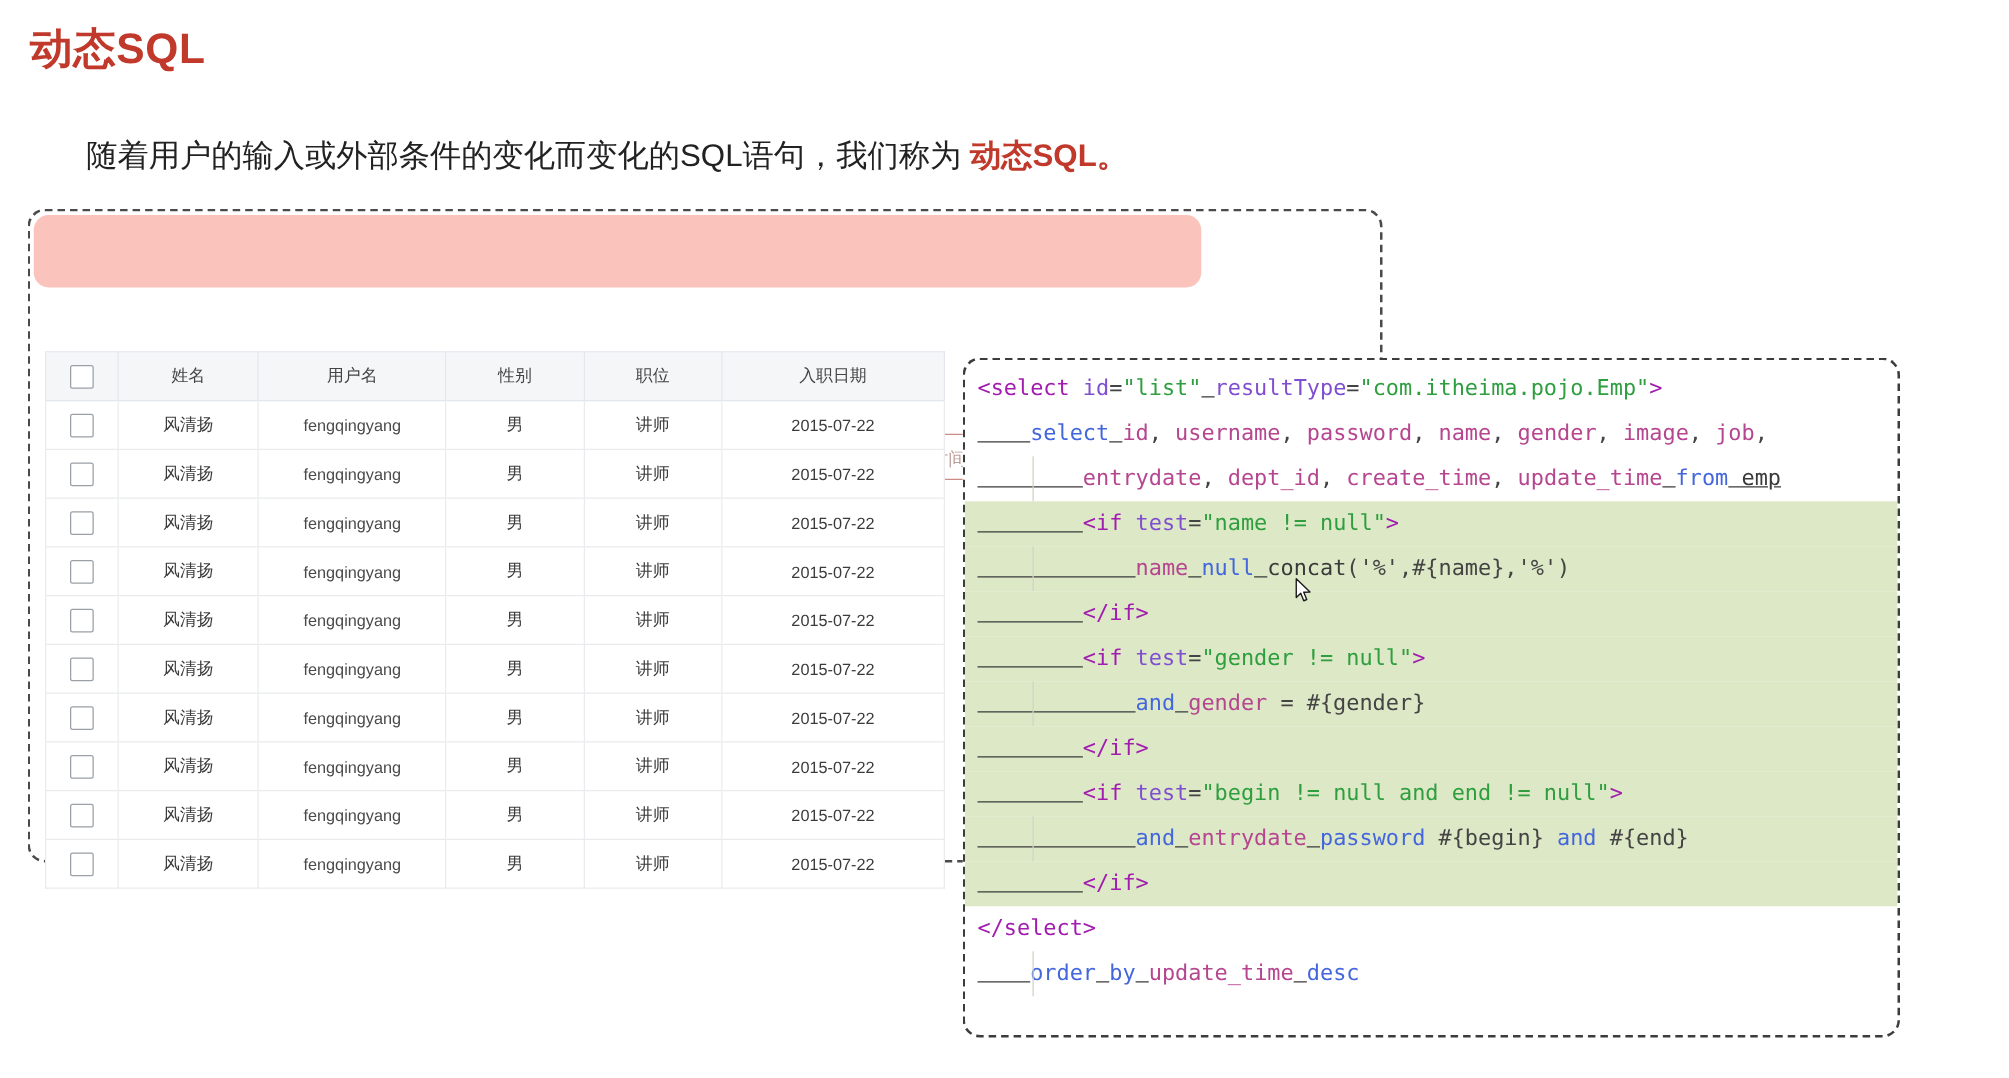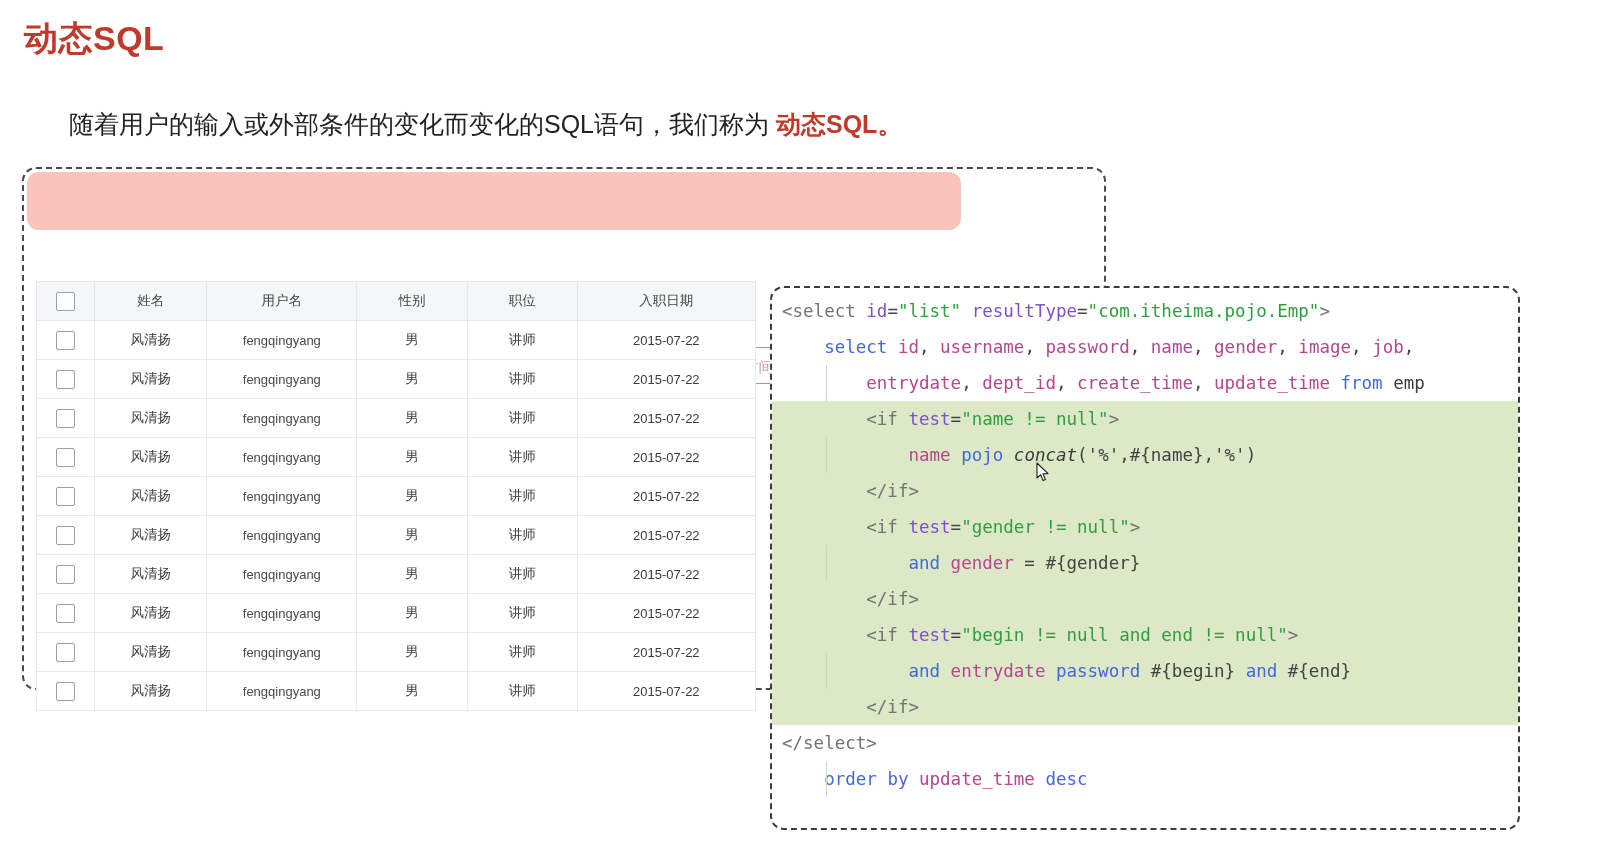--- a/index.html
+++ b/index.html
@@ -240,27 +240,27 @@
   .code-line.hl { background: #dde8c6; }
   .guide {
     position: absolute;
     left: 54px;
     top: 0;
     width: 1px;
     height: 36px;
     background: #cfd4c4;
   }
   
-  .t-tag   { color: #737373; text-align: center; }
+  .t-tag   { color: #a21caf; text-align: center; }
   .t-attr  { color: #7f4fd0; }
   .t-str   { color: #2e9e3f; }
   .t-kw    { color: #4466dd; }
   .t-col   { color: #b5468f; }
-  .t-plain { color: #3a3a3a; }
-  .t-fn    { color: #3a3a3a; font-style: italic; }
+  .t-plain { color: #3a3a3a; text-decoration: underline; }
+  .t-fn    { color: #3a3a3a; }
   .t-punct { color: #444444; }
 
   
   #mouse-cursor {
     position: absolute;
     left: 1036px;
     top: 462px;
     width: 14px;
     height: 21px;
     pointer-events: none;
@@ -420,21 +420,21 @@
       </tr>
     </tbody>
 </table>
 
 <div id="code-panel">
   <div id="code-inner">
       <div class="code-line"><span class="t-tag">&lt;select </span><span class="t-attr">id</span><span class="t-punct">=</span><span class="t-str">"list"</span><span class="t-plain"> </span><span class="t-attr">resultType</span><span class="t-punct">=</span><span class="t-str">"com.itheima.pojo.Emp"</span><span class="t-tag">&gt;</span></div>
       <div class="code-line"><span class="t-plain">    </span><span class="t-kw">select</span><span class="t-plain"> </span><span class="t-col">id</span><span class="t-punct">, </span><span class="t-col">username</span><span class="t-punct">, </span><span class="t-col">password</span><span class="t-punct">, </span><span class="t-col">name</span><span class="t-punct">, </span><span class="t-col">gender</span><span class="t-punct">, </span><span class="t-col">image</span><span class="t-punct">, </span><span class="t-col">job</span><span class="t-punct">,</span></div>
       <div class="code-line"><span class="guide"></span><span class="t-plain">        </span><span class="t-col">entrydate</span><span class="t-punct">, </span><span class="t-col">dept_id</span><span class="t-punct">, </span><span class="t-col">create_time</span><span class="t-punct">, </span><span class="t-col">update_time</span><span class="t-plain"> </span><span class="t-kw">from</span><span class="t-plain"> emp</span></div>
       <div class="code-line hl"><span class="t-plain">        </span><span class="t-tag">&lt;if </span><span class="t-attr">test</span><span class="t-punct">=</span><span class="t-str">"name != null"</span><span class="t-tag">&gt;</span></div>
-      <div class="code-line hl"><span class="guide"></span><span class="t-plain">            </span><span class="t-col">name</span><span class="t-plain"> </span><span class="t-kw">pojo</span><span class="t-plain"> </span><span class="t-fn">concat</span><span class="t-punct">('%',#{name},'%')</span></div>
+      <div class="code-line hl"><span class="guide"></span><span class="t-plain">            </span><span class="t-col">name</span><span class="t-plain"> </span><span class="t-kw">null</span><span class="t-plain"> </span><span class="t-fn">concat</span><span class="t-punct">('%',#{name},'%')</span></div>
       <div class="code-line hl"><span class="t-plain">        </span><span class="t-tag">&lt;/if&gt;</span></div>
       <div class="code-line hl"><span class="t-plain">        </span><span class="t-tag">&lt;if </span><span class="t-attr">test</span><span class="t-punct">=</span><span class="t-str">"gender != null"</span><span class="t-tag">&gt;</span></div>
       <div class="code-line hl"><span class="guide"></span><span class="t-plain">            </span><span class="t-kw">and</span><span class="t-plain"> </span><span class="t-col">gender</span><span class="t-punct"> = #{gender}</span></div>
       <div class="code-line hl"><span class="t-plain">        </span><span class="t-tag">&lt;/if&gt;</span></div>
       <div class="code-line hl"><span class="t-plain">        </span><span class="t-tag">&lt;if </span><span class="t-attr">test</span><span class="t-punct">=</span><span class="t-str">"begin != null and end != null"</span><span class="t-tag">&gt;</span></div>
       <div class="code-line hl"><span class="guide"></span><span class="t-plain">            </span><span class="t-kw">and</span><span class="t-plain"> </span><span class="t-col">entrydate</span><span class="t-plain"> </span><span class="t-kw">password</span><span class="t-punct"> #{begin} </span><span class="t-kw">and</span><span class="t-punct"> #{end}</span></div>
       <div class="code-line hl"><span class="t-plain">        </span><span class="t-tag">&lt;/if&gt;</span></div>
       <div class="code-line"><span class="t-tag">&lt;/select&gt;</span></div>
       <div class="code-line"><span class="guide"></span><span class="t-plain">    </span><span class="t-kw">order</span><span class="t-plain"> </span><span class="t-kw">by</span><span class="t-plain"> </span><span class="t-col">update_time</span><span class="t-plain"> </span><span class="t-kw">desc</span></div>
     </div>

